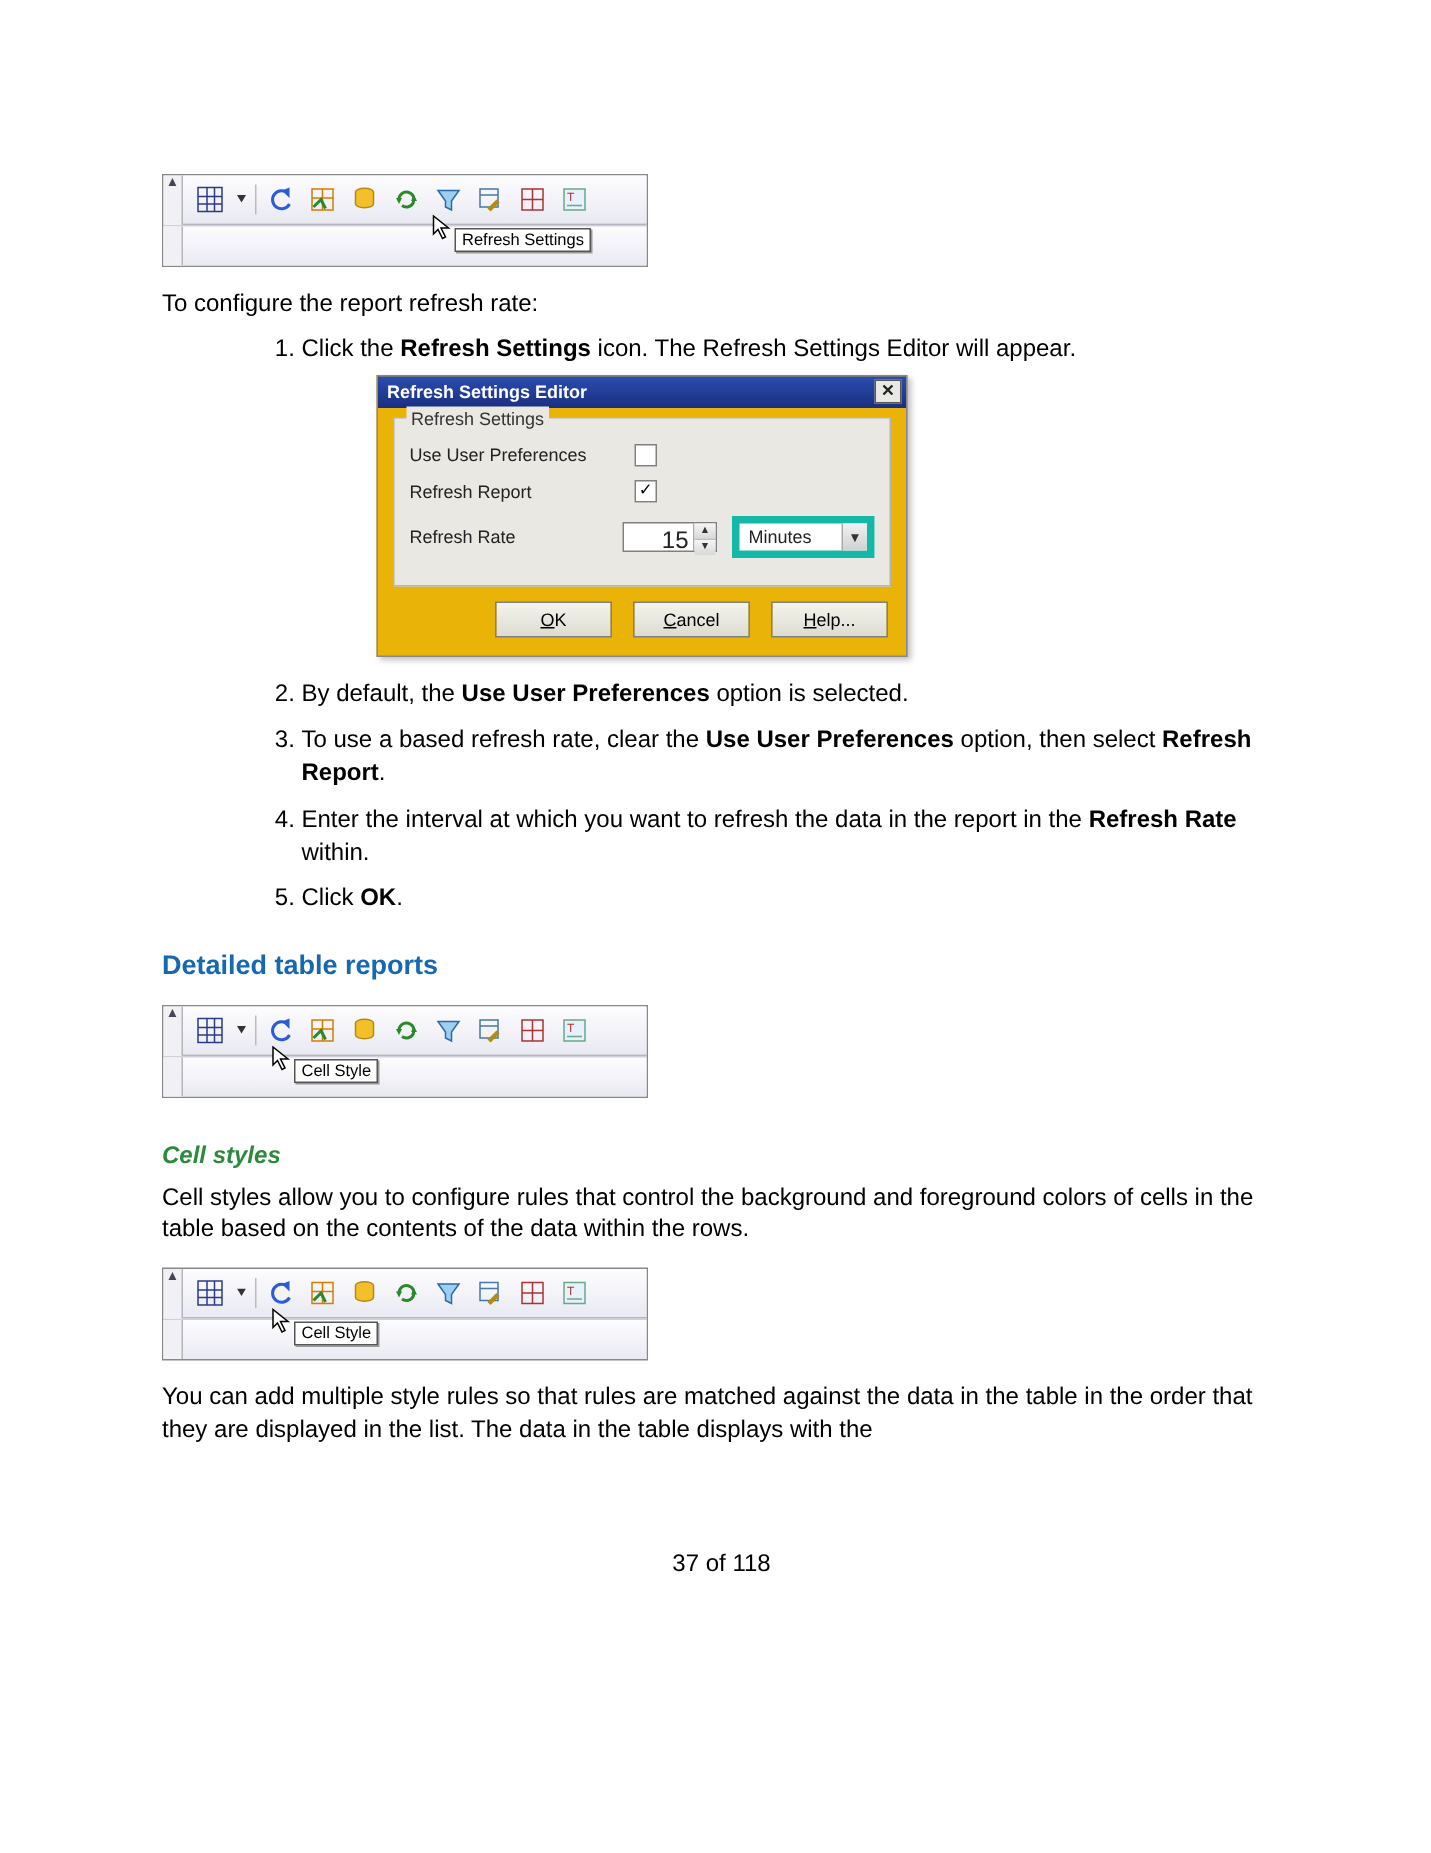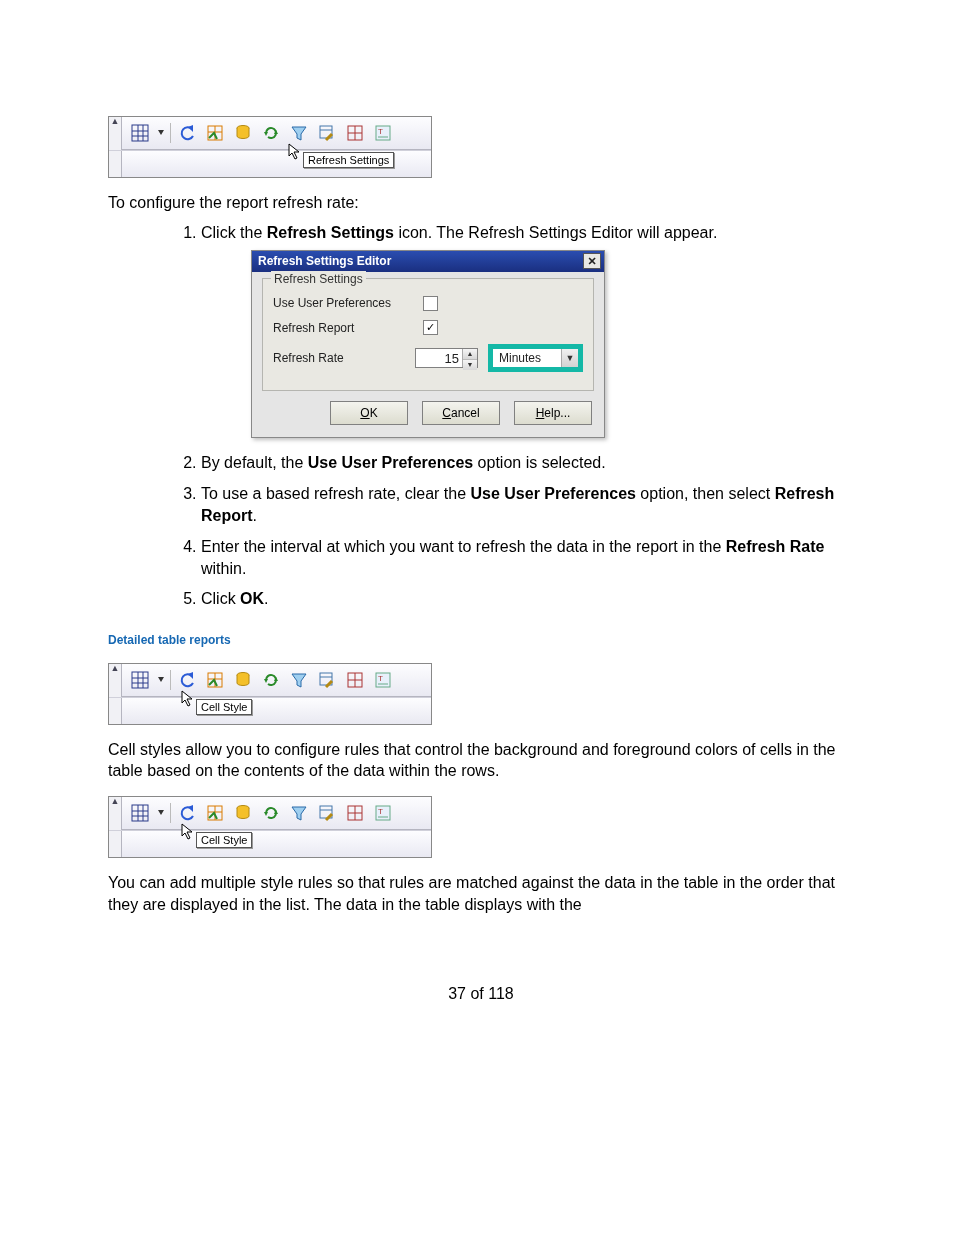--- a/index.html
+++ b/index.html
@@ -12,21 +12,21 @@
   .page {
     width: 954px;
     padding: 110px 100px 60px 108px;
     box-sizing: border-box;
   }
   p { margin: 0 0 8px 0; line-height: 1.35; }
   ol { margin: 6px 0 10px 0; padding-left: 48px; }
   ol li { margin-bottom: 8px; line-height: 1.4; margin-left: 45px; }
   .bold { font-weight: bold; }
   h2.sec {
-    font-size: 12px;
+    font-size: 18px;
     font-weight: bold;
     color: #1668b3;
     margin: 22px 0 10px 0;
   }
   h3.subsec {
     font-size: 16px;
     font-style: italic;
     color: #2b8a3e;
     margin: 16px 0 8px 0;
   }
@@ -79,21 +79,21 @@
     font-size:11px;
     padding:1px 4px;
     box-shadow: 1px 1px 0 #999;
     align-self:flex-start;
     margin-top:1px;
   }
 
   
   .dialog {
     width: 352px;
-    background:#e5e5e5;
+    background:#eab308;
     border:1px solid #888;
     margin: 6px 0 14px 50px;
     font-size:12px;
     box-shadow: 2px 2px 4px rgba(0,0,0,.25);
   }
   .dialog .titlebar {
     display:flex; align-items:center; justify-content:space-between;
     background: linear-gradient(#2a4db0,#1a2f80);
     color:#fff; font-weight:bold; font-size:12px;
     padding:2px 3px 2px 6px;
@@ -122,21 +122,21 @@
     width:13px; height:13px;
     background:#fff; border:1px solid #808080;
     box-shadow: inset 1px 1px 0 #fff;
     display:inline-flex; align-items:center; justify-content:center;
     font-size:11px; line-height:1; color:#000;
   }
   .spin {
     display:inline-flex; align-items:stretch;
     border:1px solid #808080; background:#fff; height:18px;
   }
-  .spin .val { width:40px; text-align:right; padding:1px 3px; font-size:13px; }
+  .spin .val { width:40px; text-align:right; padding:1px 3px; font-size:16px; }
   .spin .arrows { width:14px; display:flex; flex-direction:column; border-left:1px solid #aaa;}
   .spin .arrows div{
     flex:1; background:linear-gradient(#f5f5f5,#d8d8d8);
     font-size:7px; display:flex; align-items:center; justify-content:center; color:#333;
     border-bottom:1px solid #bbb;
   }
   .spin .arrows div:last-child{border-bottom:none;}
   .combo {
     display:inline-flex; align-items:stretch; border:5px solid #14b8a6; background:#fff; height:18px;
   }
@@ -410,20 +410,21 @@
       <span style="margin-top:-8px; margin-left:-10px;">
         <svg width="16" height="18">
               <path d="M2 1 L2 13 L5 10 L8 16 L10 15 L7 9 L12 9 Z" fill="#fff" stroke="#000"></path>
             </svg>
       </span>
       <div class="tooltip-box">Cell Style</div>
     </div>
   </div>
 </div>
 
+<h3 class="subsec">Cell styles</h3>
 
 <p>Cell styles allow you to configure rules that control the background and foreground colors of cells in the table based on the contents of the data within the rows.</p>
 
 
 <div class="toolbar-wrap" style="width:322px;">
   <div class="row">
     <div class="sidebit">▲</div>
     <div class="bar" style="flex:1;">
       <span class="tbicon">
             <svg width="18" height="18">

